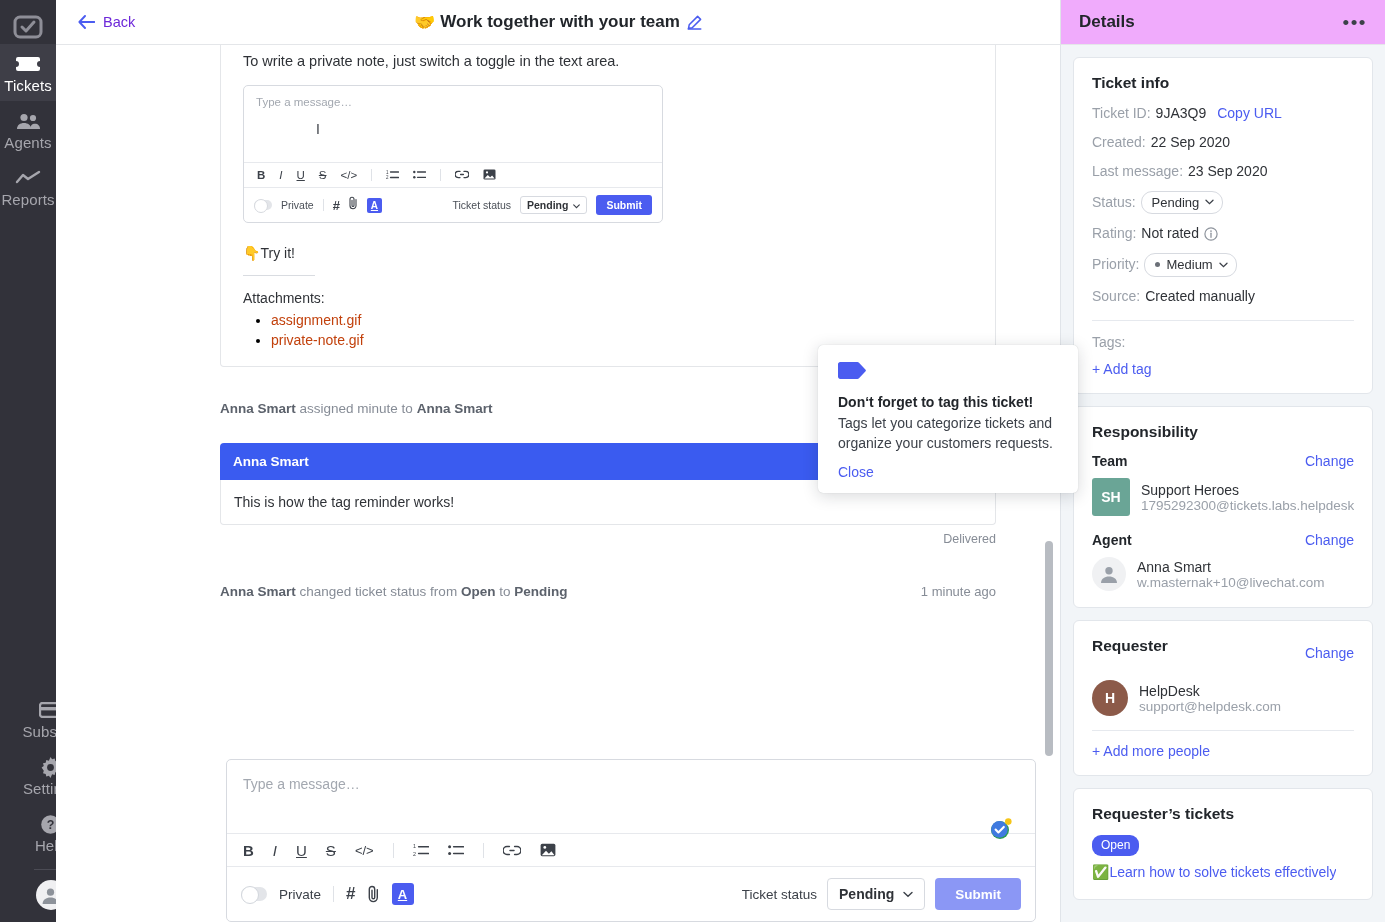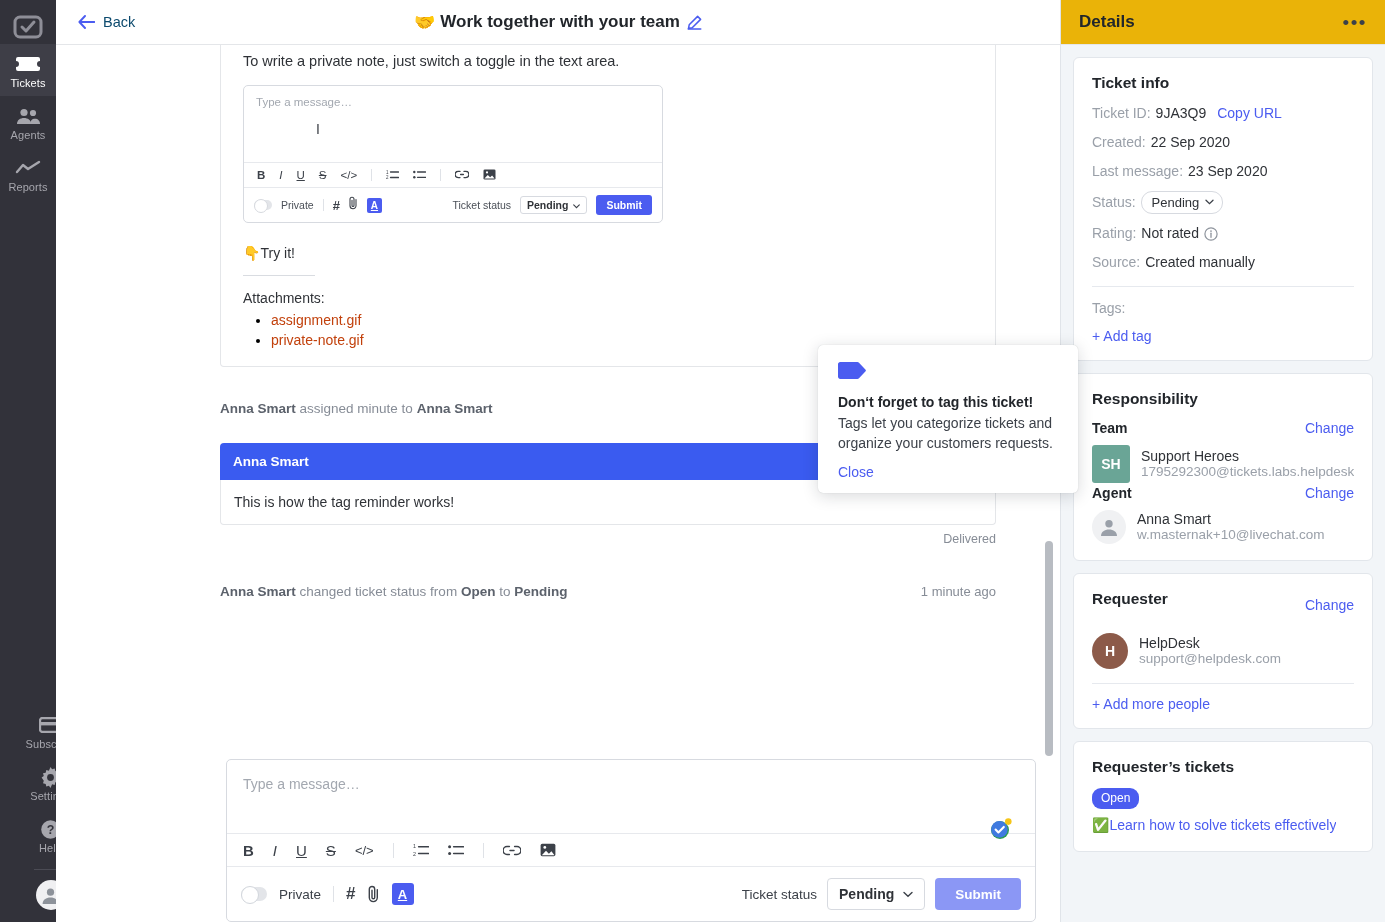--- a/index.html
+++ b/index.html
@@ -24,21 +24,21 @@
     margin-top: 10px; width: 36px; height: 34px;
     display: flex; align-items: center; justify-content: center;
   }
   .rail-item {
     width: 56px; padding: 9px 0 7px; text-align: center;
     cursor: pointer; position: relative;
   }
   .rail-item.active { background: #3e3e47; }
   .rail-ico { height: 22px; display: flex; align-items: center; justify-content: center; }
   .rail-lbl {
-    font-size: 11px; color: #a6a6ad; margin-top: 2px; letter-spacing: .1px;
+    font-size: 15px; color: #a6a6ad; margin-top: 2px; letter-spacing: .1px;
   }
   .rail-item.active .rail-lbl { color: #fff; }
   .rail-bottom {
     position: absolute; bottom: 0; left: 0; width: 56px;
     display: flex; flex-direction: column; align-items: center; padding-bottom: 8px; padding-left: 45px;
   }
   .rail-sep { width: 34px; height: 1px; background: #4b4b54; margin: 8px 0 10px; }
   .avatar-rail {
     width: 30px; height: 30px; border-radius: 50%; background: #f0f0f2;
     display: flex; align-items: center; justify-content: center; margin-bottom: 4px;
@@ -46,21 +46,21 @@
 
   
   .center { flex: 1 1 auto; position: relative; display: flex; flex-direction: column;
             background: #fff; min-width: 0; }
   .topbar {
     height: 45px; flex: 0 0 45px; border-bottom: 1px solid #e4e6e9;
     display: flex; align-items: center; position: relative; background: #fff;
   }
   .back-btn {
     display: flex; align-items: center; gap: 8px; margin-left: 22px;
-    cursor: pointer; color: #0c4a6e; font-size: 14.5px;
+    cursor: pointer; color: #6d28d9; font-size: 14.5px;
   }
   .topbar-title {
     position: absolute; left: 0; right: 0; text-align: center;
     font-size: 17px; font-weight: 700; color: #22262b;
     display: flex; align-items: center; justify-content: center; gap: 5px;
     pointer-events: none;
   }
   .topbar-title .emoji { font-size: 17px; }
   .pencil { cursor: pointer; pointer-events: auto; display:inline-flex; margin-left: 2px;}
 
@@ -207,21 +207,21 @@
     background: #b8bcc2; border-radius: 4px;
   }
 
   
   .details {
     width: 325px; flex: 0 0 325px; background: #f2f5f8;
     border-left: 1px solid #e0e4e9; position: relative; overflow: hidden;
   }
   .det-head {
     height: 45px; display: flex; align-items: center; padding: 0 18px;
-    border-bottom: 1px solid #e4e6e9; background: #eab308;
+    border-bottom: 1px solid #e4e6e9; background: #f0abfc;
   }
   .det-title { font-size: 17px; font-weight: 700; color: #22262b; }
   .dots { margin-left: auto; color: #3c4149; font-size: 19px; letter-spacing: 1.5px;
           cursor: pointer; line-height: 1; }
   .det-body { padding: 12px; }
   .card {
     background: #fff; border: 1px solid #e2e6eb; border-radius: 6px;
     padding: 16px 18px; margin-bottom: 12px;
   }
   .card-title { font-size: 15.5px; font-weight: 700; color: #22262b; margin-bottom: 12px; }
@@ -234,21 +234,21 @@
     font-size: 13px; color: #2f3237; display: inline-flex; align-items: center;
     gap: 6px; background: #fff; cursor: pointer;
   }
   .dot-prio { width: 5px; height: 5px; border-radius: 50%; background: #6b7078; }
   .card-hr { height: 1px; background: #e6e9ee; margin: 14px 0 12px; }
   .addtag { color: #4b5cf0; font-size: 14px; cursor: pointer; margin-top: 10px; }
 
   .row-head { display: flex; align-items: center; margin-bottom: 9px; }
   .row-head .lbl { font-size: 14px; font-weight: 700; color: #22262b; }
   .row-head .chg { margin-left: auto; font-size: 14px; color: #4b5cf0; cursor: pointer; }
-  .entity { display: flex; align-items: center; gap: 11px; margin-bottom: 2px; }
+  .entity { display: flex; align-items: center; gap: 11px; margin-bottom: 16px; }
   .sq-av {
     width: 38px; height: 38px; border-radius: 3px; background: #6aa596; color: #fff;
     display: flex; align-items: center; justify-content: center;
     font-size: 14px; font-weight: 700; flex: 0 0 38px;
   }
   .rd-av {
     width: 34px; height: 34px; border-radius: 50%; background: #f0f1f3;
     display: flex; align-items: center; justify-content: center; flex: 0 0 34px;
   }
   .rd-av-brown {
@@ -609,20 +609,32 @@
           <span>Rating:</span>
           <span class="val">Not rated</span>
           <span class="ico">
             <svg width="14" height="14" viewBox="0 0 14 14">
                 <circle cx="7" cy="7" r="6.1" fill="none" stroke="#8e949d" stroke-width="1.2"></circle>
                 <path d="M7 6.2v4.1" stroke="#8e949d" stroke-width="1.3" stroke-linecap="round"></path>
                 <circle cx="7" cy="4.1" r=".85" fill="#8e949d"></circle>
               </svg>
           </span>
         </div>
+        <div class="kv">
+          <span>Priority:</span>
+          <span class="pill">
+            <span class="dot-prio"></span>
+            <span>Medium</span>
+            <span class="ico">
+              <svg width="9" height="6" viewBox="0 0 9 6">
+                  <path d="M1 1.3L4.5 4.6 8 1.3" fill="none" stroke="#3c4149" stroke-width="1.3" stroke-linecap="round"></path>
+                </svg>
+            </span>
+          </span>
+        </div>
         <div class="kv" style="margin-bottom:2px">
           <span>Source:</span>
           <span class="val">Created manually</span>
         </div>
         <div class="card-hr"></div>
         <div class="kv" style="margin-bottom:0">
           <span>Tags:</span>
         </div>
         <div class="addtag">+ Add tag</div>
       </div>

